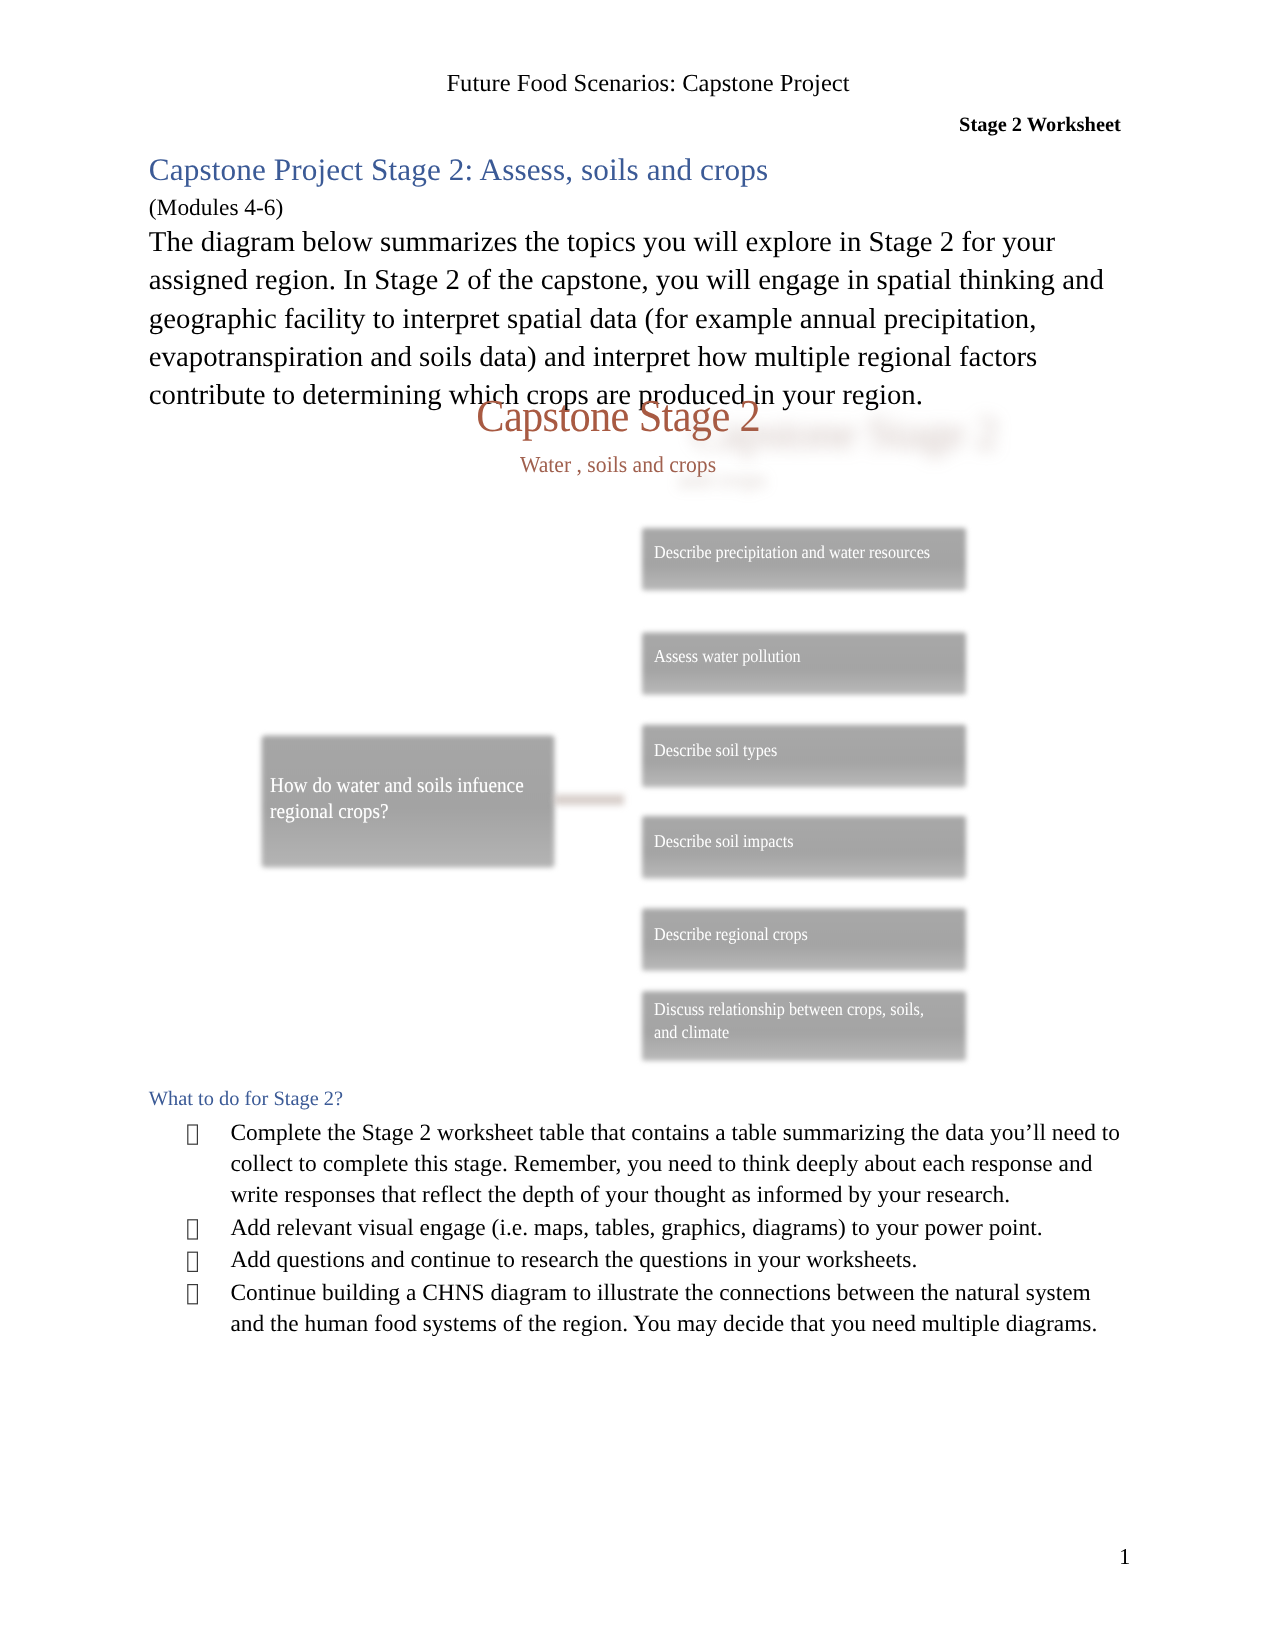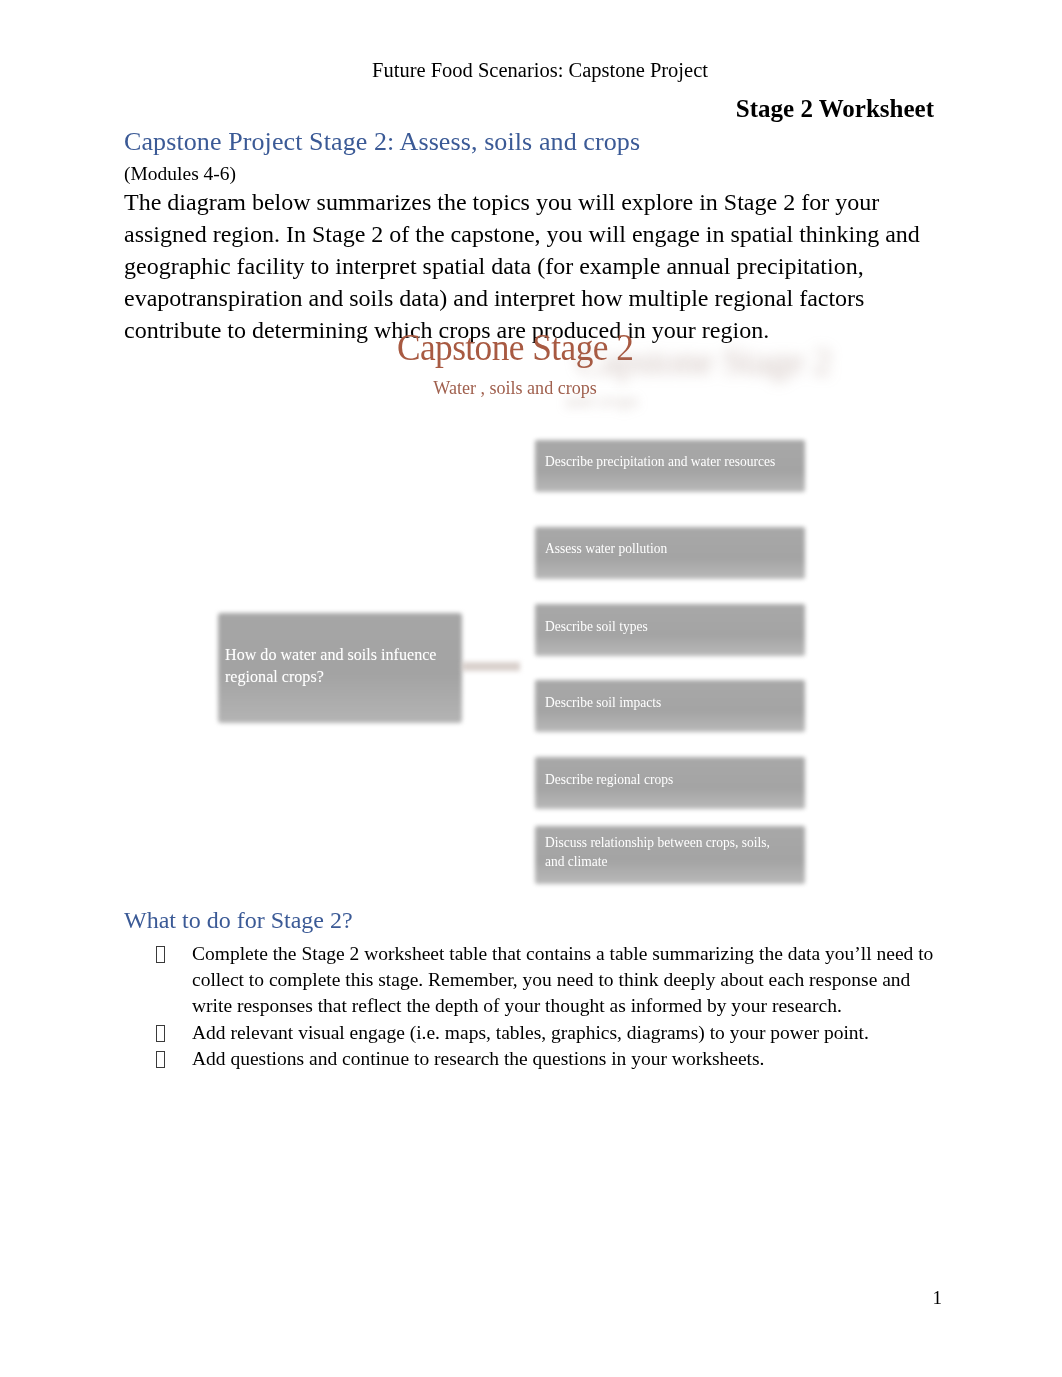--- a/index.html
+++ b/index.html
@@ -31,21 +31,21 @@
     width: 1062px;
   }
   .header-center {
     text-align: center;
     font-size: 20.5px;
     line-height: 1.25;
     padding-left: 18px;
   }
   .header-right {
     text-align: right;
-    font-size: 25px;
+    font-size: 17px;
     font-weight: bold;
     line-height: 1.25;
     padding-right: 128px;
     margin-top: 9px;
   }
 
   
   .body-col {
     position: absolute;
     left: 124px;
@@ -197,21 +197,21 @@
   }
 
   
   .todo-block {
     position: absolute;
     left: 124px;
     top: 906px;
     width: 810px;
   }
   h2.todo-title {
-    font-size: 24px;
+    font-size: 17px;
     font-weight: normal;
     color: #3b5a96;
     margin: 0 0 6px 0;
     line-height: 1.2;
   }
   ul.todo-list {
     list-style: none;
     margin: 0;
     padding: 0;
   }
@@ -301,18 +301,22 @@
         <span>Complete the Stage 2 worksheet table that contains a table summarizing the data you’ll need to collect to complete this stage.    Remember, you need to think deeply about each response and write responses that reflect the depth of your thought as informed by your research.</span>
       </li>
       <li>
         <span class="tofu"></span>
         <span>Add relevant visual engage (i.e. maps, tables, graphics, diagrams) to your power point.</span>
       </li>
       <li>
         <span class="tofu"></span>
         <span>Add questions and continue to research the questions in your worksheets.</span>
       </li>
+      <li>
+        <span class="tofu"></span>
+        <span>Continue building a CHNS diagram to illustrate the connections between the natural system and the human food systems of the region. You may decide that you need multiple diagrams.</span>
+      </li>
     </ul>
   </div>
 
   <div class="page-number">1</div>
 
 </div>
 
 </body></html>

